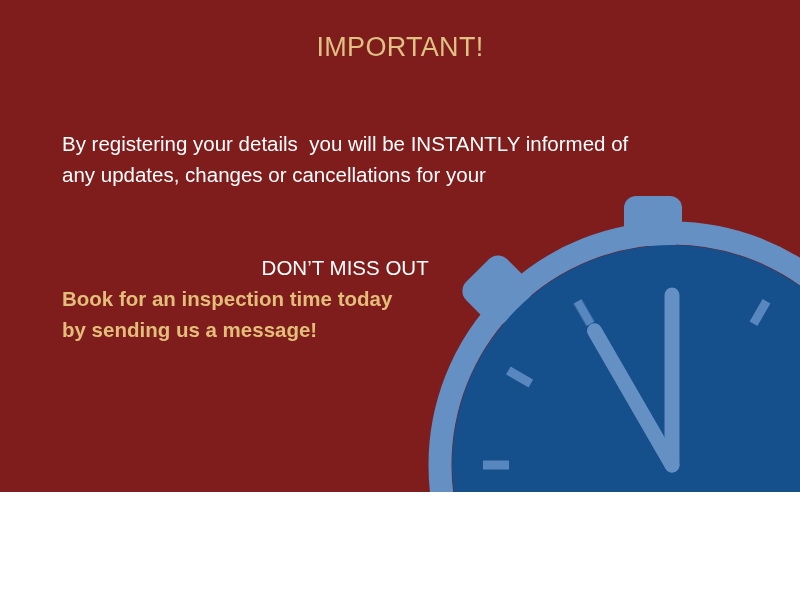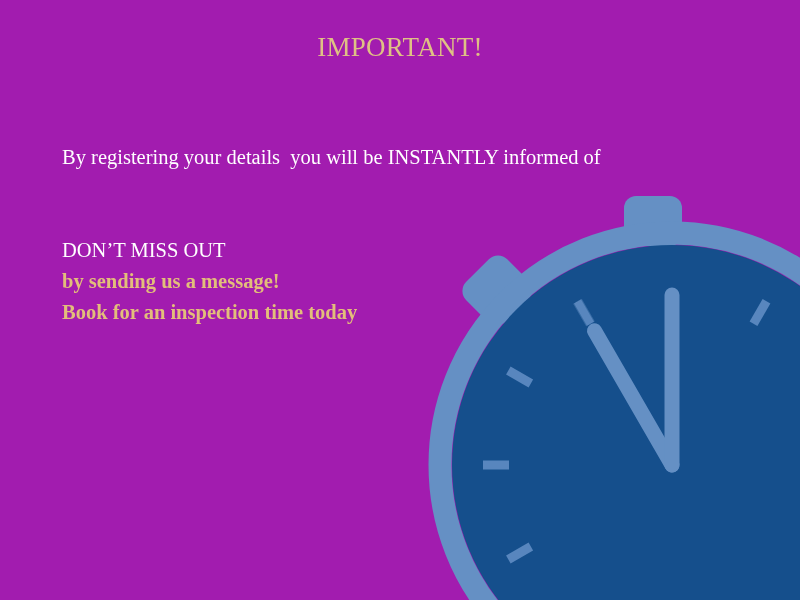--- a/index.html
+++ b/index.html
@@ -3,24 +3,24 @@
 <meta charset="utf-8">
 <style>
   html, body {
     margin: 0;
     padding: 0;
     background: #ffffff;
   }
   #slide {
     position: relative;
     width: 800px;
-    height: 600px;
+    height: 492px;
     overflow: hidden;
-    background: #a21caf;
-    font-family: Liberation Serif, serif;
+    background: #7f1d1d;
+    font-family: Liberation Sans, sans-serif;
     -webkit-font-smoothing: antialiased;
   }
   
   #clock-art {
     position: absolute;
     inset: 0;
     width: 800px;
     height: 600px;
     pointer-events: none;
   }
@@ -46,41 +46,42 @@
     font-size: 25px;
     font-weight: 700;
     color: #EBC983;
     letter-spacing: 0.2px;
     line-height: 32px;
     white-space: pre;
   }
   .body-text {
     position: absolute;
     left: 62px;
-    top: 142px;
+    top: 128px;
     z-index: 5;
   }
   .para {
     font-size: 20.5px;
     line-height: 31px;
     color: #FFFFFF;
     font-weight: 400;
     white-space: pre;
   }
   .para-gap {
     height: 31px;
   }
   .cta-line {
     font-size: 20.5px;
     line-height: 31px;
     white-space: pre;
   }
   .cta-white {
     color: #FFFFFF;
     font-weight: 400;
+    text-align: center;
   }
   .cta-gold {
     color: #E3BE7A;
     font-weight: 700;
   }
 </style>
 </head>
 <body>
 
 <div id="slide">
@@ -152,30 +153,31 @@
   </svg>
 
   <div class="headings">
     <div class="h-important">IMPORTANT!</div>
   </div>
 
   <div class="body-text">
 
     <div>
       <div class="para">By registering your details  you will be INSTANTLY informed of</div>
+      <div class="para">any updates, changes or cancellations for your</div>
     </div>
 
     <div class="para-gap"></div>
 
     <div>
     </div>
 
     <div class="para-gap"></div>
 
     <div>
       <div class="cta-line cta-white">DON’T MISS OUT</div>
+      <div class="cta-line cta-gold">Book for an inspection time today</div>
       <div class="cta-line cta-gold">by sending us a message!</div>
-      <div class="cta-line cta-gold">Book for an inspection time today</div>
     </div>
 
   </div>
 
 </div>
 
 </body></html>

